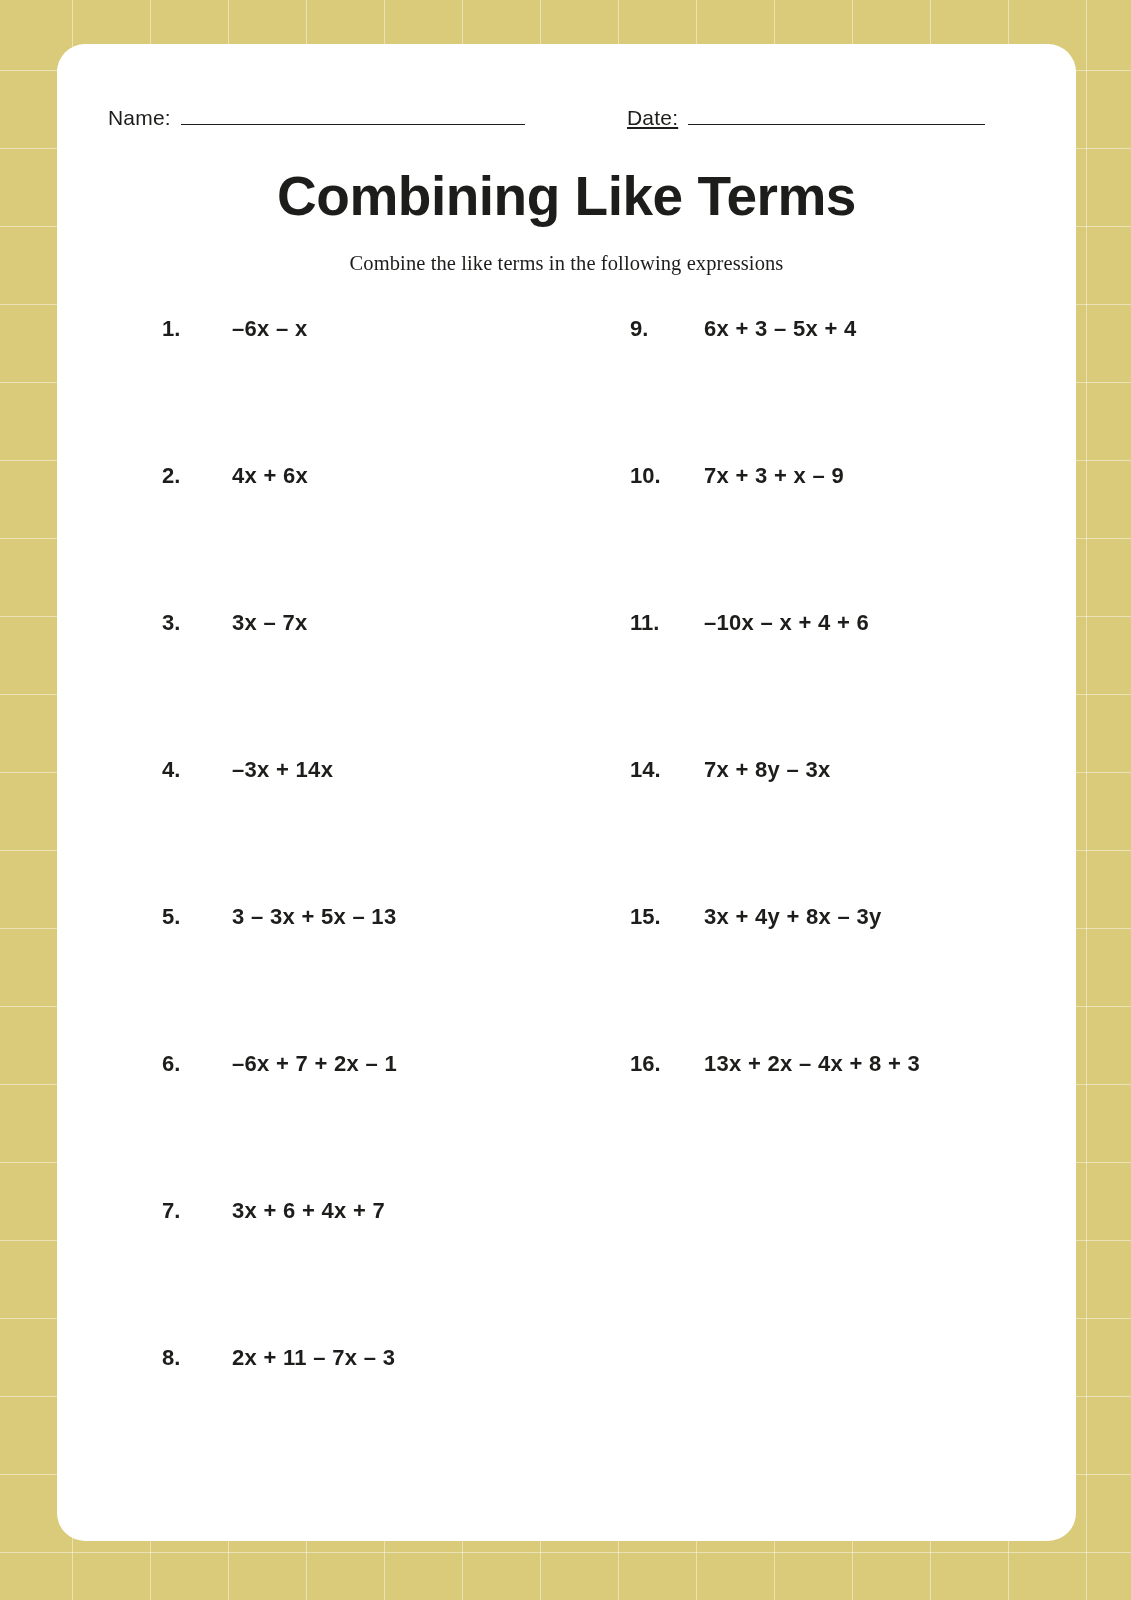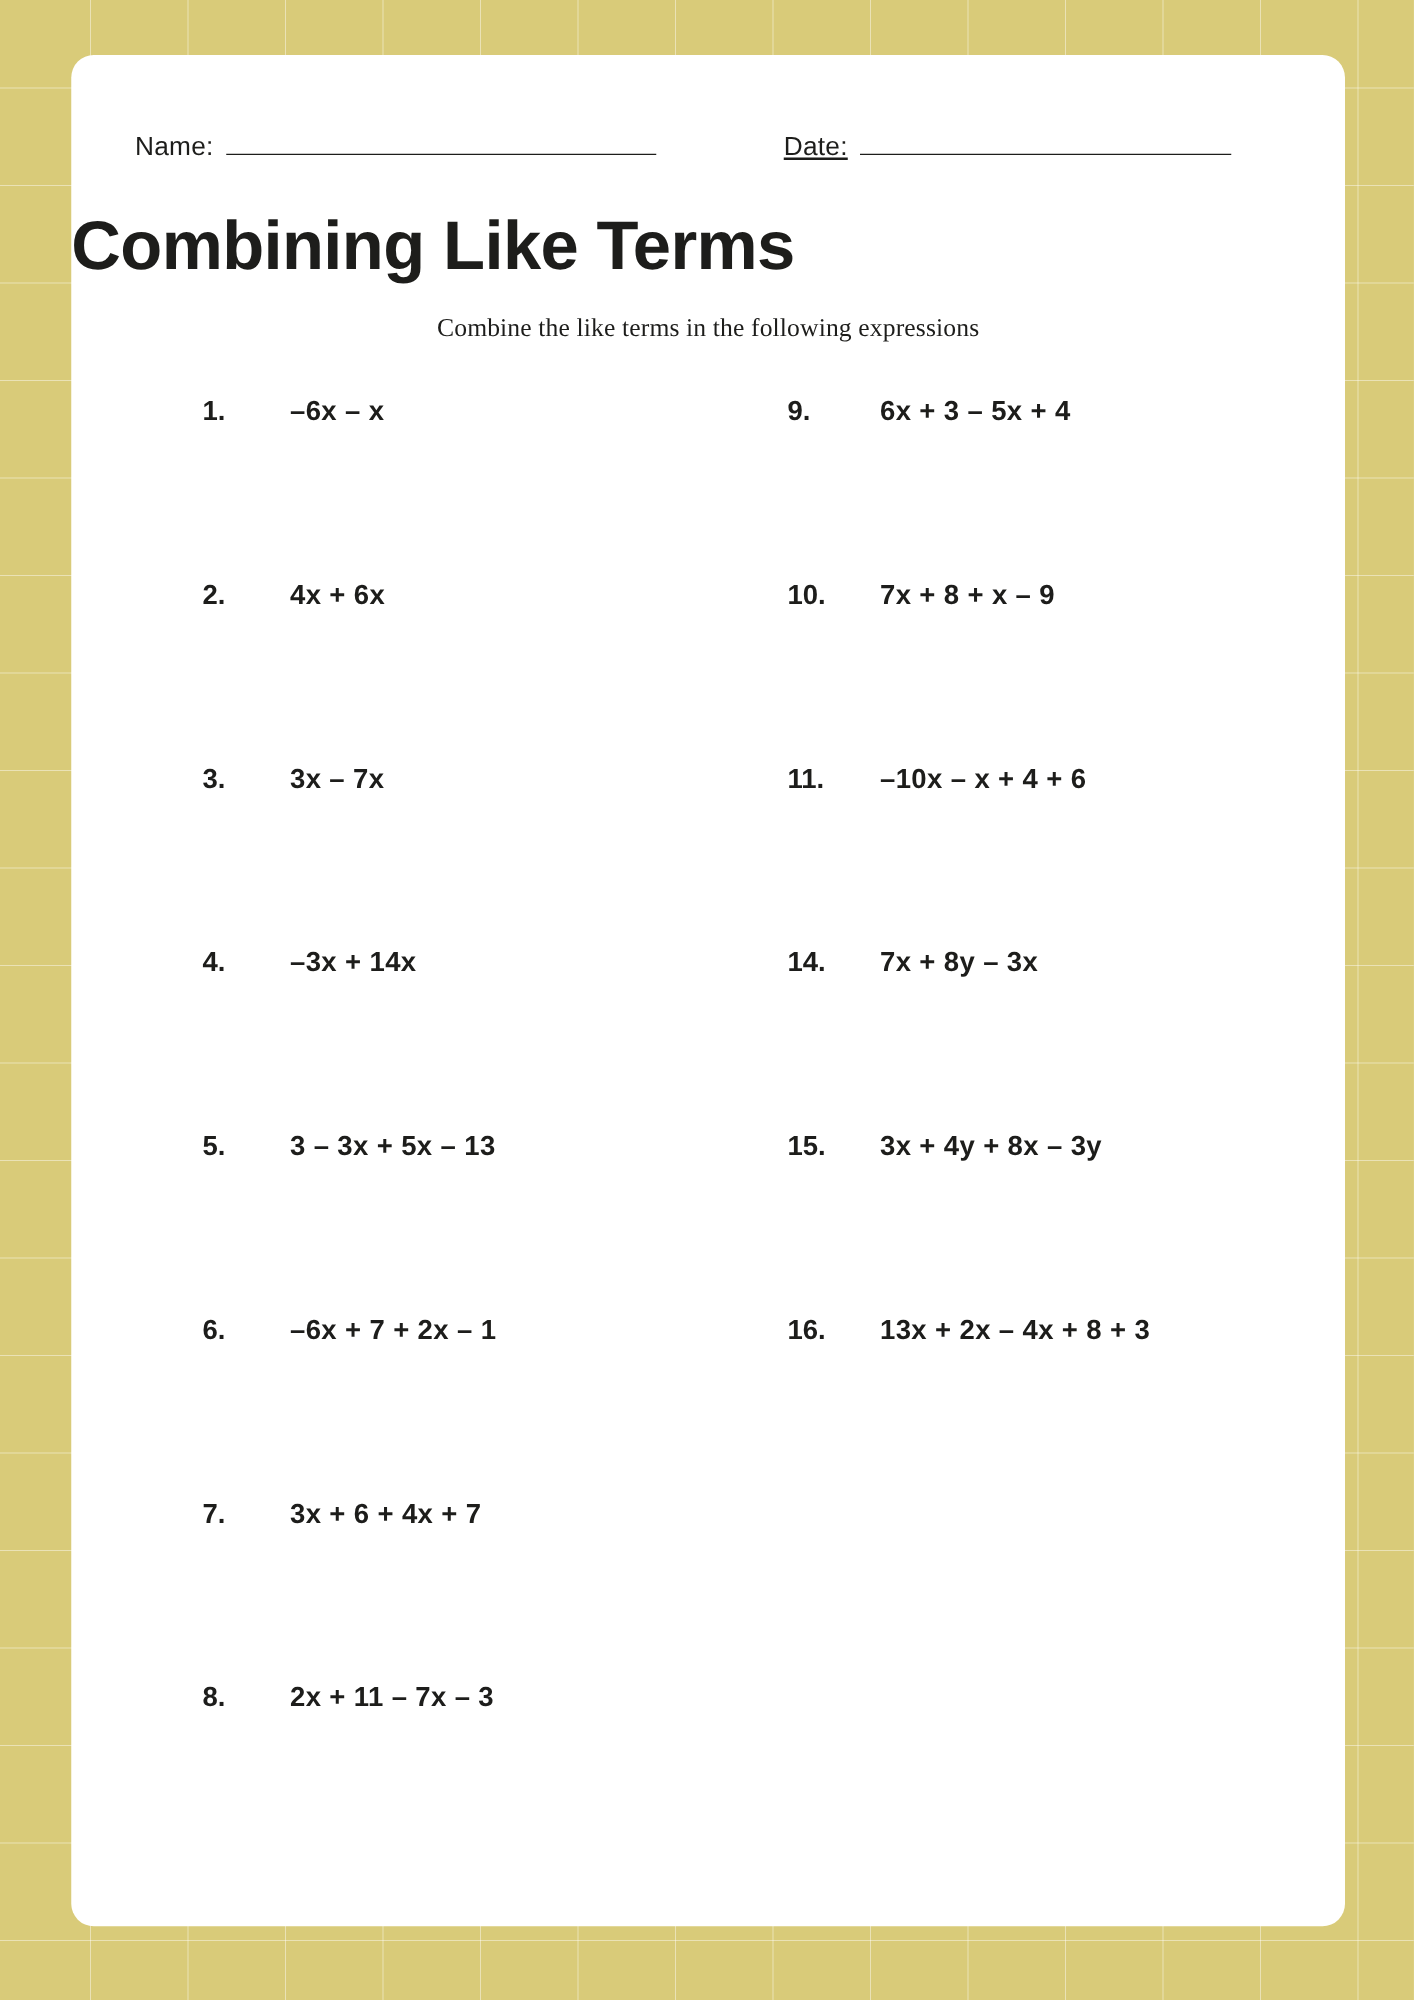--- a/index.html
+++ b/index.html
@@ -28,21 +28,21 @@
   }
 
   
   .sheet {
     position: absolute;
     left: 57px;
     top: 44px;
     width: 1019px;
     height: 1497px;
     background: #ffffff;
-    border-radius: 18px;
+    border-radius: 28px;
     box-sizing: border-box;
     padding: 16px;
   }
 
   
   .meta-row {
     position: absolute;
     left: 0;
     top: 62px;
     width: 100%;
@@ -67,21 +67,21 @@
   }
   .meta-field.name .meta-line { width: 344px; }
   .meta-field.date .meta-line { width: 297px; }
 
   
   .title {
     position: absolute;
     top: 120px;
     left: 0;
     width: 100%;
-    text-align: left;
+    text-align: center;
     font-size: 55px;
     font-weight: 700;
     color: #1d1d1b;
     letter-spacing: -0.5px;
   }
   .subtitle {
     position: absolute;
     top: 208px;
     left: 0;
     width: 100%;
@@ -187,21 +187,21 @@
         </div>
       </div>
 
       <div class="col right">
         <div class="problem">
           <span class="p-num wide">9.</span>
           <span class="p-expr">6x + 3 – 5x + 4</span>
         </div>
         <div class="problem">
           <span class="p-num wide">10.</span>
-          <span class="p-expr">7x + 8 + x – 9</span>
+          <span class="p-expr">7x + 3 + x – 9</span>
         </div>
         <div class="problem">
           <span class="p-num wide">11.</span>
           <span class="p-expr">–10x – x + 4 + 6</span>
         </div>
         <div class="problem">
           <span class="p-num wide">14.</span>
           <span class="p-expr">7x + 8y – 3x</span>
         </div>
         <div class="problem">

